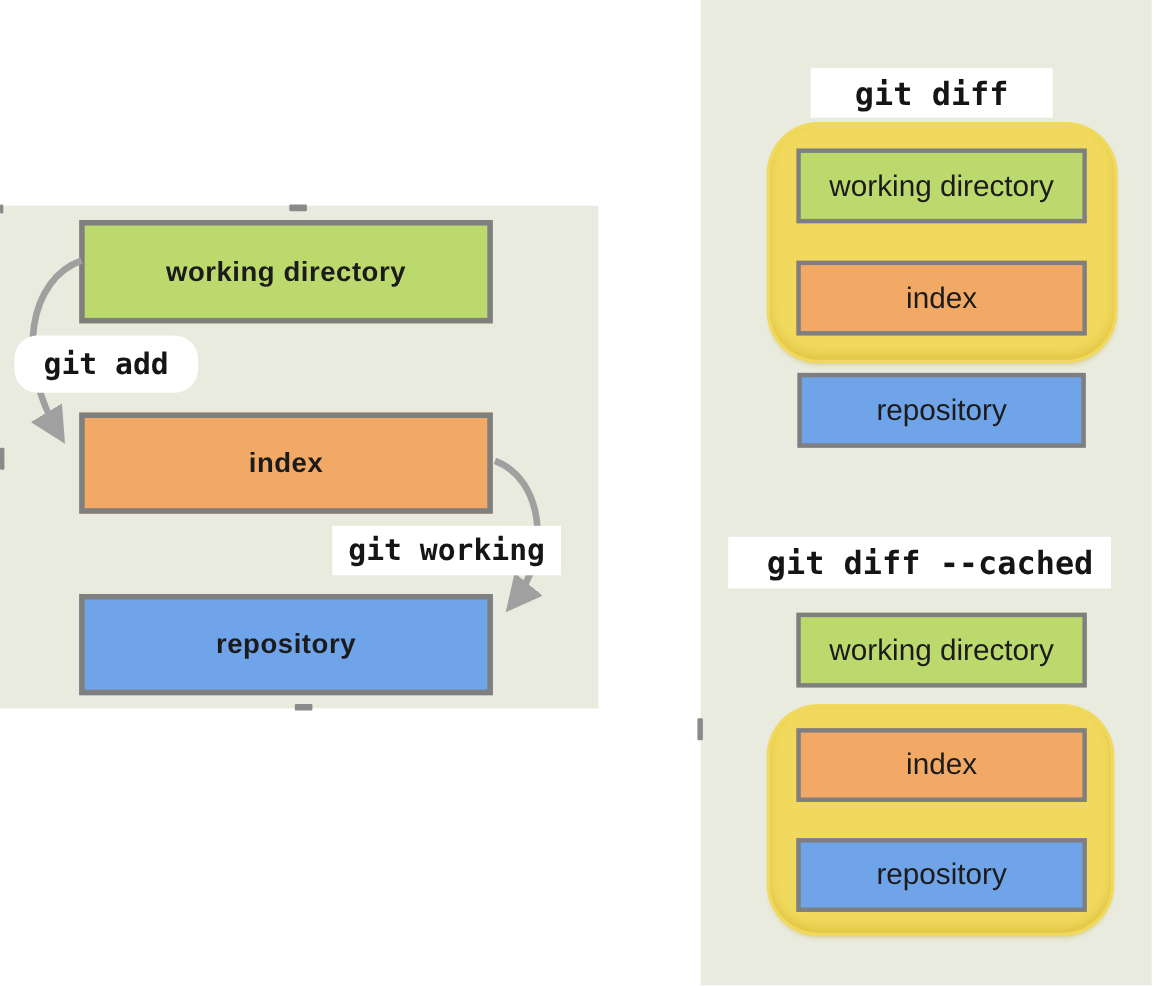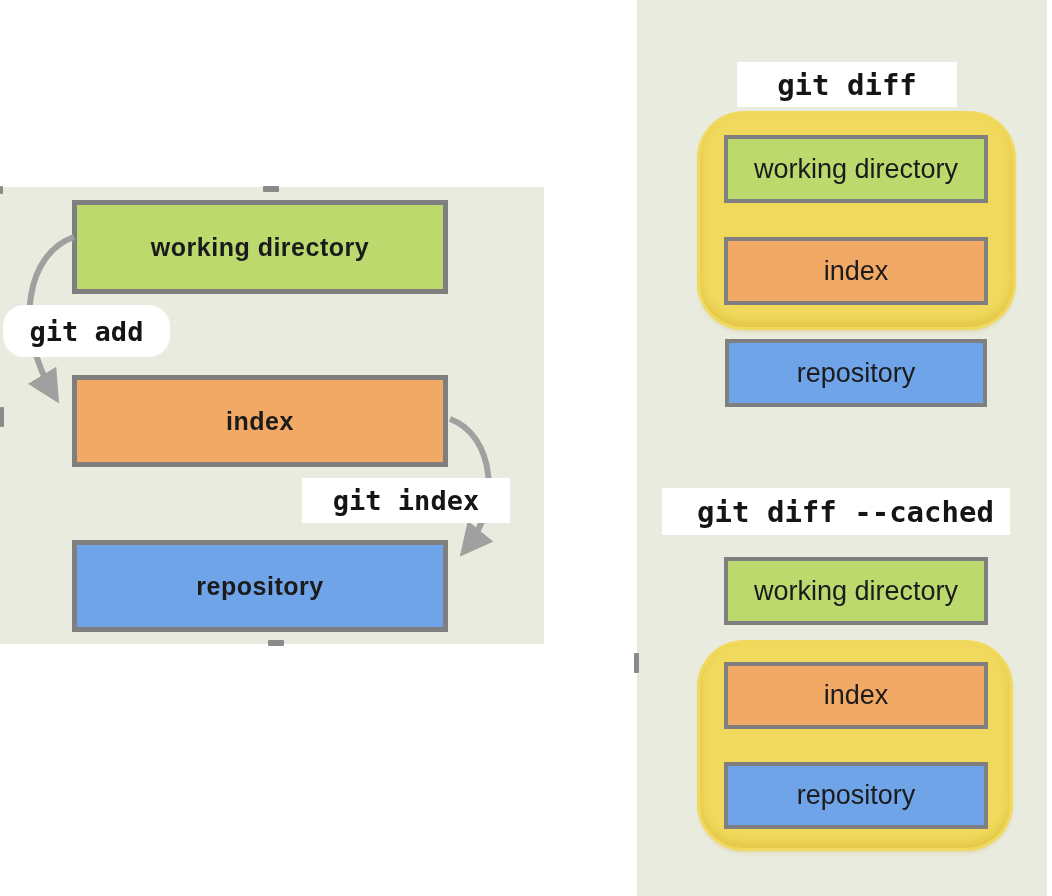--- a/index.html
+++ b/index.html
@@ -72,25 +72,25 @@
     <svg class="arrows" viewBox="0 0 544 457">
       <defs>
         <marker id="ah" viewBox="0 0 10 10" refX="7" refY="5" markerWidth="5.5" markerHeight="5.5" orient="auto-start-reverse">
           <path d="M0,0 L10,5 L0,10 z" fill="var(--arrow)"></path>
         </marker>
       </defs>
       <path d="M 74 50 C 28 66, 12 138, 54 208" fill="none" stroke="var(--arrow)" stroke-width="6" marker-end="url(#ah)"></path>
       <path d="M 450 232 C 494 248, 502 318, 466 362" fill="none" stroke="var(--arrow)" stroke-width="6" marker-end="url(#ah)"></path>
     </svg>
 
-    <div class="cmd" style="left:3px;top:118px;width:167px;height:52px;font-size:27px;border-radius:21px;">
+    <div class="cmd" style="left:13px;top:118px;width:167px;height:52px;font-size:27px;border-radius:21px;">
       <span>git add</span>
     </div>
     <div class="cmd" style="left:302px;top:291px;width:208px;height:45px;font-size:27px;">
-      <span>git index</span>
+      <span>git working</span>
     </div>
   </div>
 
   <div class="panel" id="right-panel">
 
     <div class="cmd" style="left:100px;top:62px;width:220px;height:45px;font-size:29px;">
       <span>git diff</span>
     </div>
 
     <div class="hl-group" style="left:63px;top:114px;width:313px;height:213px;"></div>

